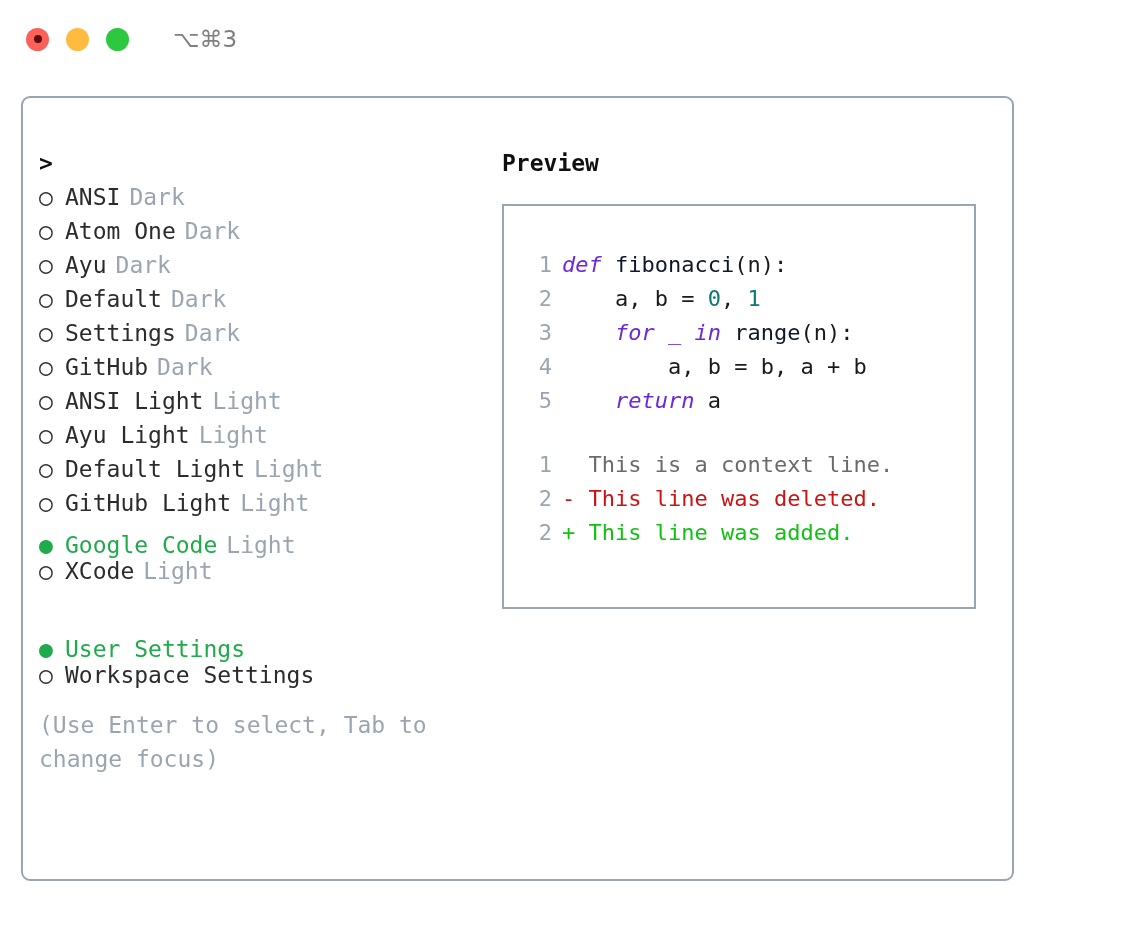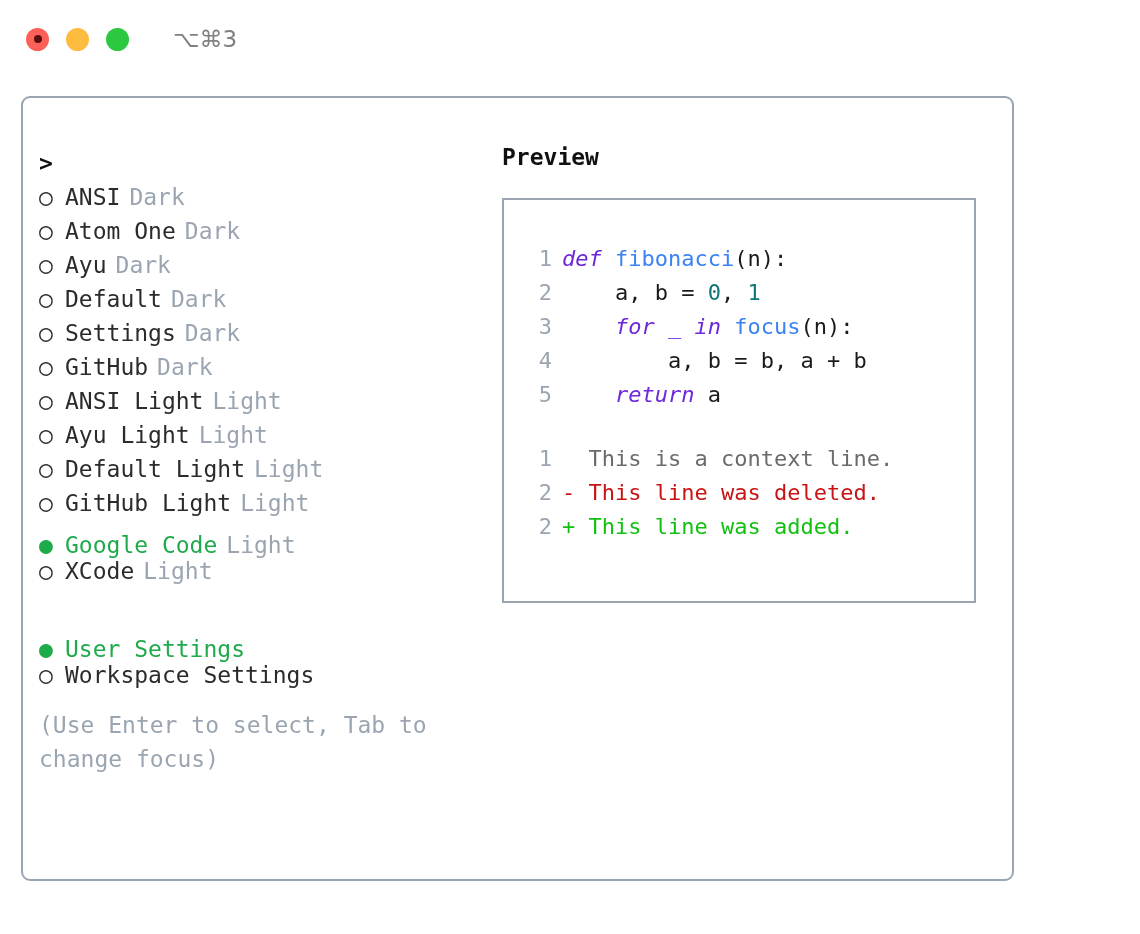--- a/index.html
+++ b/index.html
@@ -129,21 +129,21 @@
     font-size: 23px;
     line-height: 34px;
     width: 405px;
     white-space: pre-wrap;
   }
 
   
   .right-col {
     position: absolute;
     left: 479px;
-    top: 42px;
+    top: 48px;
     width: 480px;
   }
   .preview-title {
     font-size: 23px;
     font-weight: bold;
     color: #101010;
     line-height: 34px;
     margin-bottom: 24px;
   }
   .preview-box {
@@ -165,21 +165,21 @@
     display: inline-block;
     width: 34px;
     flex: 0 0 34px;
     text-align: right;
     color: #9aa5b1;
     margin-right: 10px;
   }
   .code-gap { height: 30px; }
 
   .tok-kw  { color: #6d28d9; font-style: italic; }
-  .tok-fn  { color: #3b82f6; }
+  .tok-fn  { color: #0f172a; }
   .tok-num { color: #0e7777; }
   .tok-pl  { color: #1a1a1a; }
   .tok-ctx { color: #6b6b6b; }
   .tok-del { color: #c81414; }
   .tok-add { color: #12c012; }
 </style>
 </head>
 <body>
 
 <div class="window">
@@ -228,21 +228,21 @@
         <div class="hint">(Use Enter to select, Tab to
 change focus)</div>
       </div>
 
       <div class="right-col">
         <div class="preview-title">Preview</div>
         <div class="preview-box">
           <div id="code-block">
               <div class="code-line"><span class="lineno">1</span><span><span class="tok-kw">def </span><span class="tok-fn">fibonacci</span><span class="tok-pl">(n):</span></span></div>
               <div class="code-line"><span class="lineno">2</span><span><span class="tok-pl">    a, b = </span><span class="tok-num">0</span><span class="tok-pl">, </span><span class="tok-num">1</span></span></div>
-              <div class="code-line"><span class="lineno">3</span><span><span class="tok-pl">    </span><span class="tok-kw">for _ in </span><span class="tok-fn">focus</span><span class="tok-pl">(n):</span></span></div>
+              <div class="code-line"><span class="lineno">3</span><span><span class="tok-pl">    </span><span class="tok-kw">for _ in </span><span class="tok-fn">range</span><span class="tok-pl">(n):</span></span></div>
               <div class="code-line"><span class="lineno">4</span><span><span class="tok-pl">        a, b = b, a + b</span></span></div>
               <div class="code-line"><span class="lineno">5</span><span><span class="tok-pl">    </span><span class="tok-kw">return</span><span class="tok-pl"> a</span></span></div>
             </div>
           <div class="code-gap"></div>
           <div id="diff-block">
               <div class="code-line"><span class="lineno">1</span><span class="tok-ctx">  </span><span class="tok-ctx">This is a context line.</span></div>
               <div class="code-line"><span class="lineno">2</span><span class="tok-del">- </span><span class="tok-del">This line was deleted.</span></div>
               <div class="code-line"><span class="lineno">2</span><span class="tok-add">+ </span><span class="tok-add">This line was added.</span></div>
             </div>
         </div>

